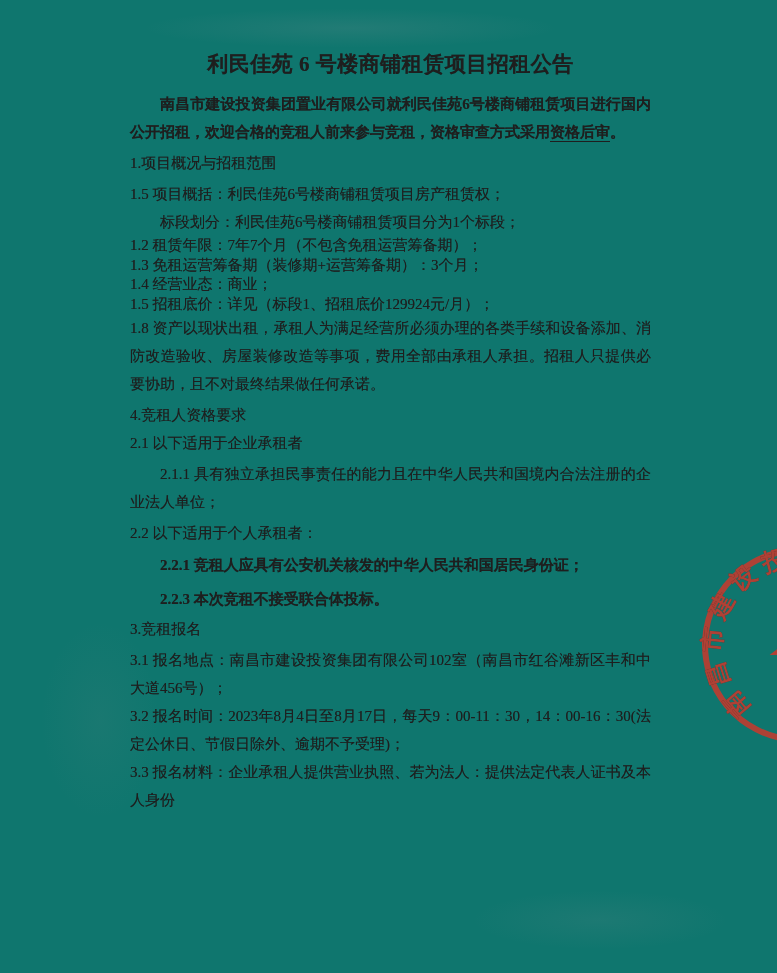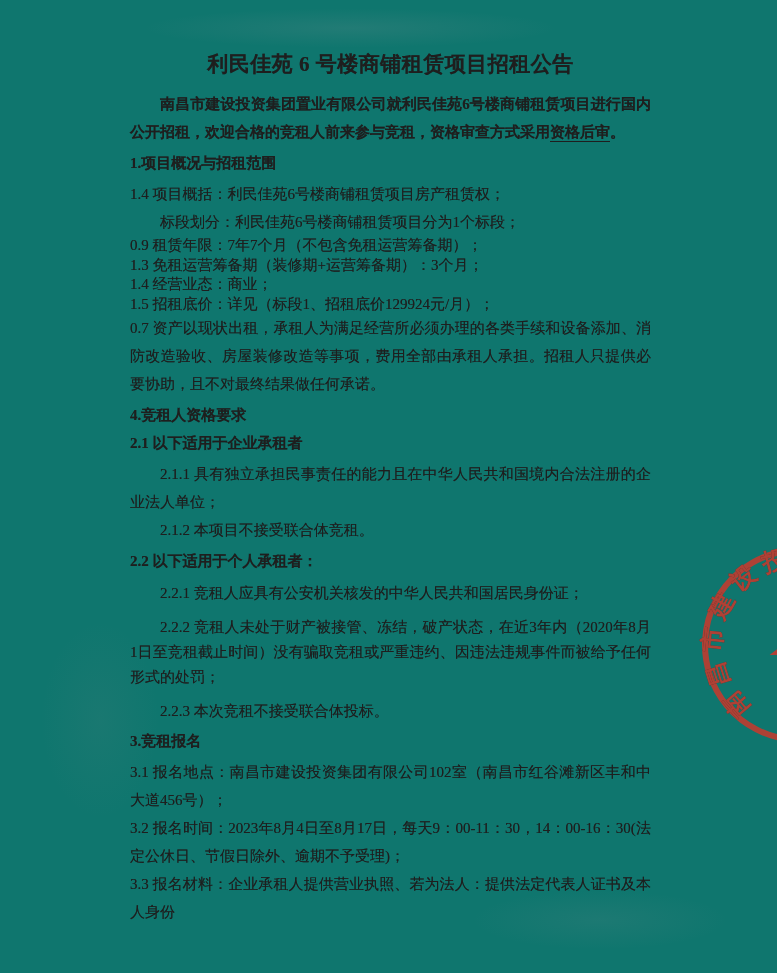--- a/index.html
+++ b/index.html
@@ -24,25 +24,25 @@
 
   .content{position:absolute;left:130px;top:48px;width:521px;}
   h1.title{
     font-size:21px;line-height:32px;font-weight:bold;
     text-align:center;margin:0 0 11px 0;letter-spacing:.5px;
   }
   p{margin:0;font-size:15px;line-height:28px;text-align:justify;}
   .intro{text-indent:2em;line-height:27.5px;font-weight:bold;margin-bottom:3px;}
   .u{border-bottom:1.5px solid #1e1e1e;padding-bottom:1px;margin-top:44px;}
 
-  .para-heading{font-weight:bold;line-height:21px;margin:7px 0 6px 0;}
+  .para-heading{font-weight:normal;line-height:21px;margin:7px 0 6px 0;}
   .para-item{line-height:28px;margin:0;}
   .para-sub{line-height:28px;text-indent:2em;margin:0;}
   .para-item-tight{line-height:19.5px;margin:0;}
-  .para-sub-compact{line-height:25px;text-indent:2em;margin:9px 0 1px 0;}
+  .para-sub-compact{line-height:25px;text-indent:2em;margin:9px 0 1px 0;font-weight:bold;}
 
   
   .seal{
     position:absolute;left:698px;top:543px;width:204px;height:204px;
     transform:rotate(-18deg);
     opacity:.88;
   }
   .seal svg{display:block;}
 </style>
 </head>
@@ -53,34 +53,32 @@
   <div class="smudge s2"></div>
   <div class="smudge s3"></div>
 
   <div class="content">
     <h1 class="title">利民佳苑 6 号楼商铺租赁项目招租公告</h1>
 
     <p class="intro"><span>南昌市建设投资集团置业有限公司就利民佳苑6号楼商铺租赁项目进行国内公开招租，欢迎合格的竞租人前来参与竞租，资格审查方式采用</span><span class="u">资格后审</span><span>。</span></p>
 
     <div id="paragraphs">
         <p class="para-heading">1.项目概况与招租范围</p>
-        <p class="para-item">1.4 项目概括：利民佳苑6号楼商铺租赁项目房产租赁权；</p>
+        <p class="para-item">1.5 项目概括：利民佳苑6号楼商铺租赁项目房产租赁权；</p>
         <p class="para-sub">标段划分：利民佳苑6号楼商铺租赁项目分为1个标段；</p>
-        <p class="para-item-tight">0.9 租赁年限：7年7个月（不包含免租运营筹备期）；</p>
+        <p class="para-item-tight">1.2 租赁年限：7年7个月（不包含免租运营筹备期）；</p>
         <p class="para-item-tight">1.3 免租运营筹备期（装修期+运营筹备期）：3个月；</p>
         <p class="para-item-tight">1.4 经营业态：商业；</p>
         <p class="para-item-tight">1.5 招租底价：详见（标段1、招租底价129924元/月）；</p>
-        <p class="para-item">0.7 资产以现状出租，承租人为满足经营所必须办理的各类手续和设备添加、消防改造验收、房屋装修改造等事项，费用全部由承租人承担。招租人只提供必要协助，且不对最终结果做任何承诺。</p>
+        <p class="para-item">1.8 资产以现状出租，承租人为满足经营所必须办理的各类手续和设备添加、消防改造验收、房屋装修改造等事项，费用全部由承租人承担。招租人只提供必要协助，且不对最终结果做任何承诺。</p>
         <p class="para-heading">4.竞租人资格要求</p>
         <p class="para-heading">2.1 以下适用于企业承租者</p>
         <p class="para-sub">2.1.1 具有独立承担民事责任的能力且在中华人民共和国境内合法注册的企业法人单位；</p>
-        <p class="para-sub">2.1.2 本项目不接受联合体竞租。</p>
         <p class="para-heading">2.2 以下适用于个人承租者：</p>
         <p class="para-sub-compact">2.2.1 竞租人应具有公安机关核发的中华人民共和国居民身份证；</p>
-        <p class="para-sub-compact">2.2.2 竞租人未处于财产被接管、冻结，破产状态，在近3年内（2020年8月1日至竞租截止时间）没有骗取竞租或严重违约、因违法违规事件而被给予任何形式的处罚；</p>
         <p class="para-sub-compact">2.2.3 本次竞租不接受联合体投标。</p>
         <p class="para-heading">3.竞租报名</p>
         <p class="para-item">3.1 报名地点：南昌市建设投资集团有限公司102室（南昌市红谷滩新区丰和中大道456号）；</p>
         <p class="para-item">3.2 报名时间：2023年8月4日至8月17日，每天9：00-11：30，14：00-16：30(法定公休日、节假日除外、逾期不予受理)；</p>
         <p class="para-item">3.3 报名材料：企业承租人提供营业执照、若为法人：提供法定代表人证书及本人身份</p>
       </div>
   </div>
 
   <div class="seal">
     <svg width="204" height="204" viewBox="0 0 204 204">

